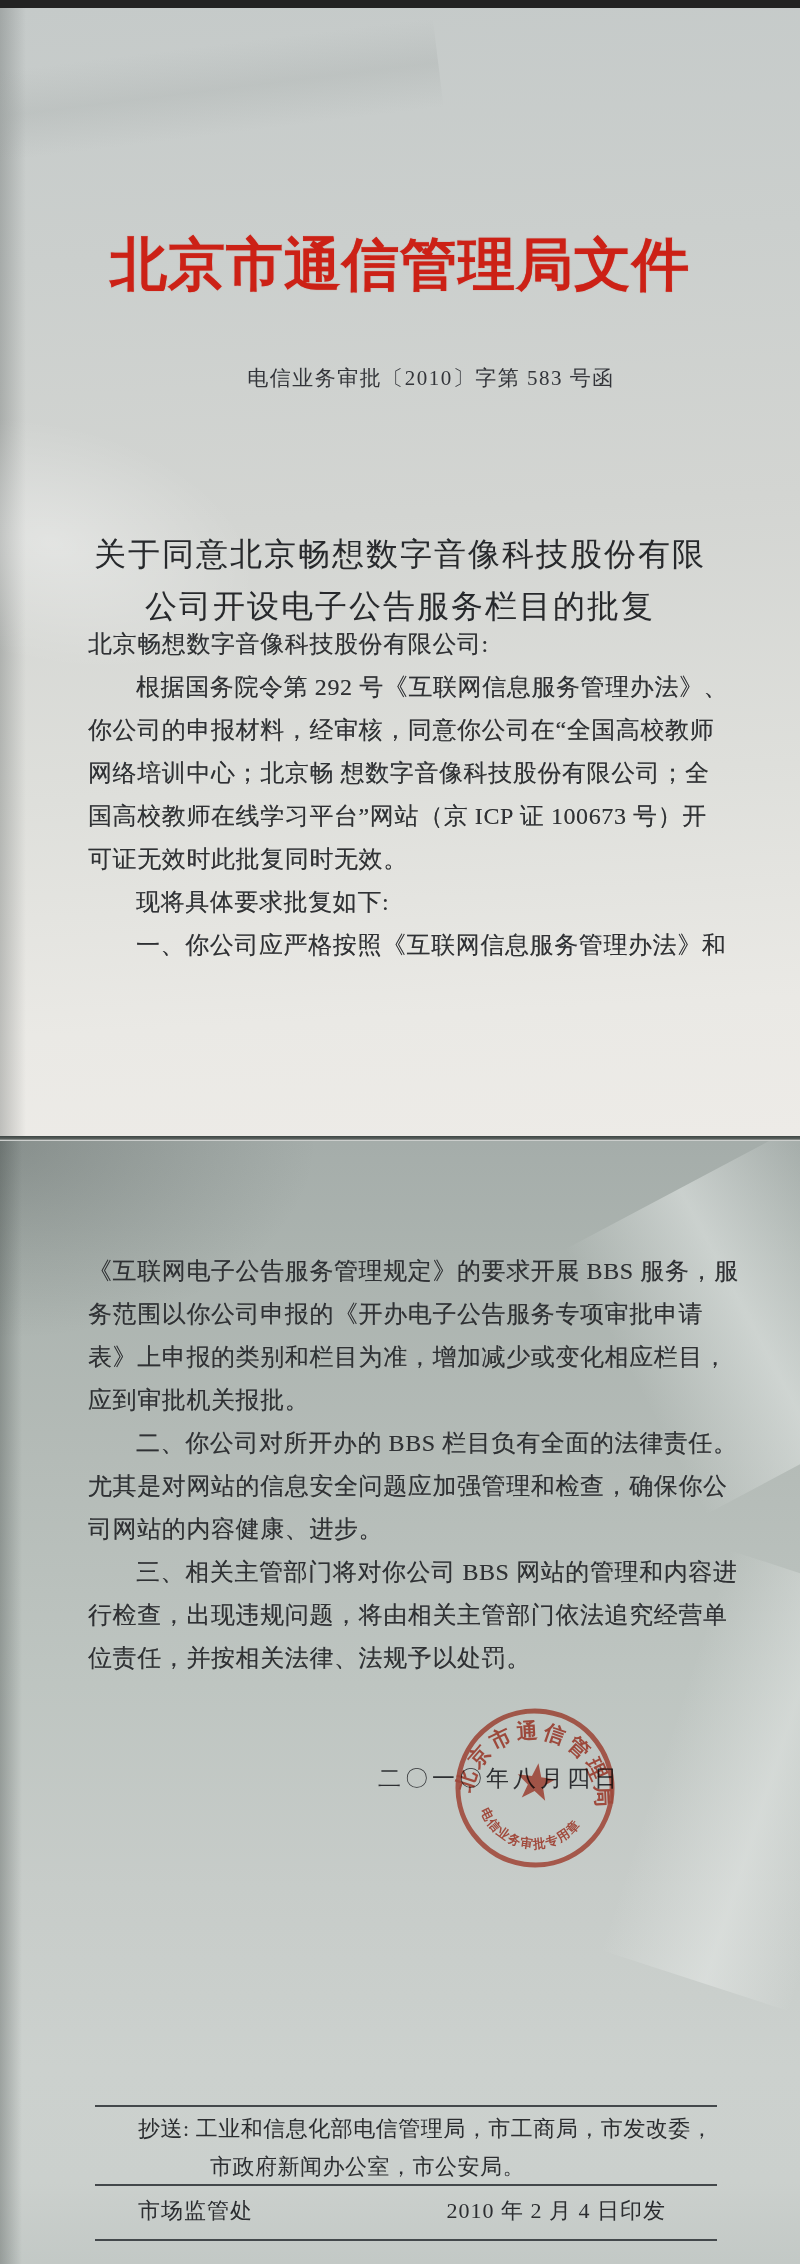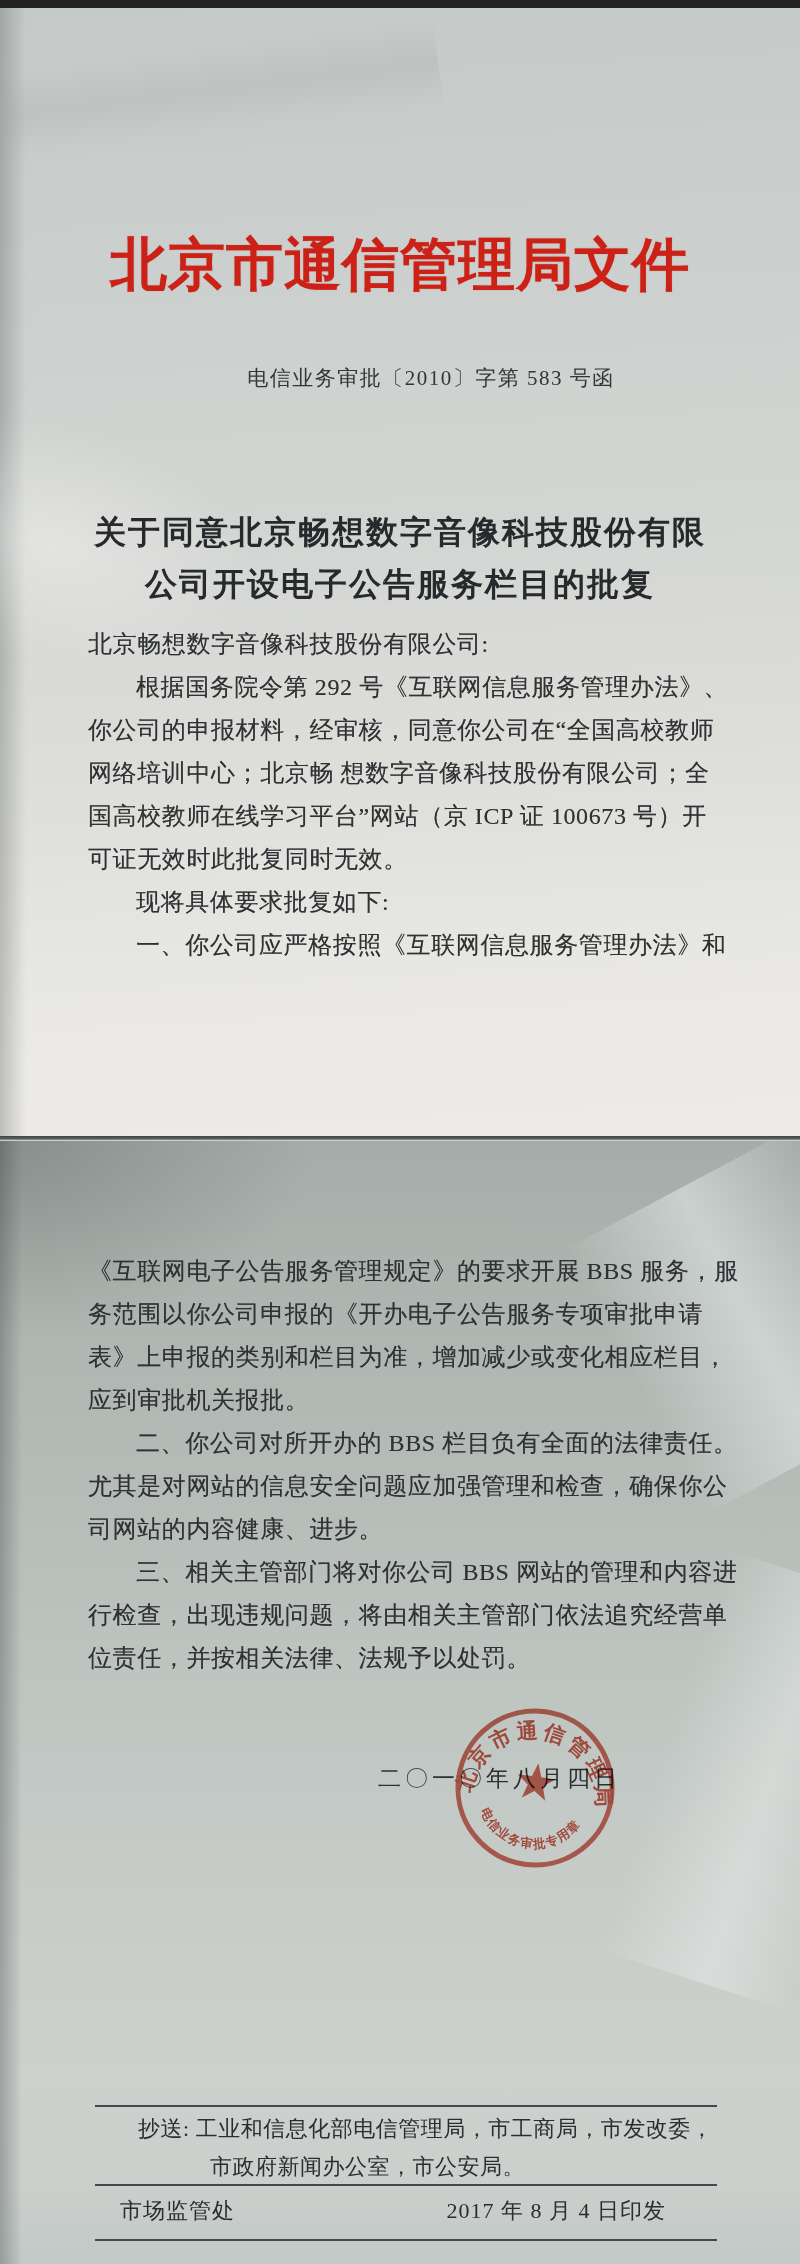--- a/index.html
+++ b/index.html
@@ -24,22 +24,22 @@
   .agency{
     position:absolute;top:224px;left:0;width:800px;margin:0;
     text-align:center;font-size:57px;line-height:66px;font-weight:bold;
     letter-spacing:1px;color:#cc2116;text-shadow:0 0 1px rgba(190,30,20,.55);
   }
   .docnum{
     position:absolute;top:356px;left:0;width:800px;text-align:center;
     font-size:21px;letter-spacing:1.5px;color:#33353a;padding-left:31px;
   }
   .doc-title{
-    position:absolute;top:498px;left:0;width:800px;text-align:center;
-    font-size:32px;line-height:52px;font-weight:bold;letter-spacing:2px;color:#27292c;
+    position:absolute;top:520px;left:0;width:800px;text-align:center;
+    font-size:32px;line-height:52px;font-weight:normal;letter-spacing:2px;color:#27292c;
   }
   .body{position:absolute;left:88px;width:640px;font-size:24px;color:#2f3134;
     text-shadow:0 0 .6px rgba(45,47,50,.5);}
   .body .bl{height:43px;line-height:43px;white-space:nowrap;letter-spacing:.6px;}
   .body .ind{padding-left:48px;}
   .body1{top:615px;}
   
   .photo-divider{position:absolute;top:1128px;left:0;width:800px;height:5px;
     background:linear-gradient(180deg,#3e4644,#5a615e 60%,#f2f3f1);}
   
@@ -64,21 +64,21 @@
     transform:rotate(8deg);opacity:.85;mix-blend-mode:multiply;}
   
   .frule{position:absolute;left:95px;width:622px;height:2px;background:#43484b;}
   .r1{top:964px;}  
   .r2{top:1043px;} 
   .r3{top:1098px;} 
   .cc1{position:absolute;top:969px;left:138px;height:38px;line-height:38px;
     font-size:22px;letter-spacing:.5px;white-space:nowrap;color:#2b2d30;}
   .cc2{position:absolute;top:1007px;left:210px;height:38px;line-height:38px;
     font-size:22px;letter-spacing:.5px;white-space:nowrap;color:#2b2d30;}
-  .issuer{position:absolute;top:1050px;left:120px;height:40px;line-height:40px;
+  .issuer{position:absolute;top:1050px;left:138px;height:40px;line-height:40px;
     font-size:22px;letter-spacing:1px;color:#2b2d30;white-space:nowrap;}
   .printdate{position:absolute;top:1050px;right:134px;height:40px;line-height:40px;
     font-size:22px;letter-spacing:1px;color:#2b2d30;white-space:nowrap;}
 </style>
 </head>
 <body>
 
 <div class="canvas">
 
   <section class="photo photo1">
@@ -143,17 +143,17 @@
       <text fill="#c8402e" font-size="12.5" font-weight="bold" letter-spacing="1.2" style="font-family:'Liberation Serif',serif;">
         <textPath href="#arcBot" startOffset="50%" text-anchor="middle">电信业务审批专用章</textPath>
       </text>
     </svg>
 
     <div class="frule r1"></div>
     <div class="cc1"><span>抄送:</span><span> 工业和信息化部电信管理局，市工商局，市发改委，</span></div>
     <div class="cc2">市政府新闻办公室，市公安局。</div>
     <div class="frule r2"></div>
     <div class="issuer">市场监管处</div>
-    <div class="printdate">2017 年 8 月 4 日印发</div>
+    <div class="printdate">2010 年 2 月 4 日印发</div>
     <div class="frule r3"></div>
   </section>
 
 </div>
 
 </body></html>

